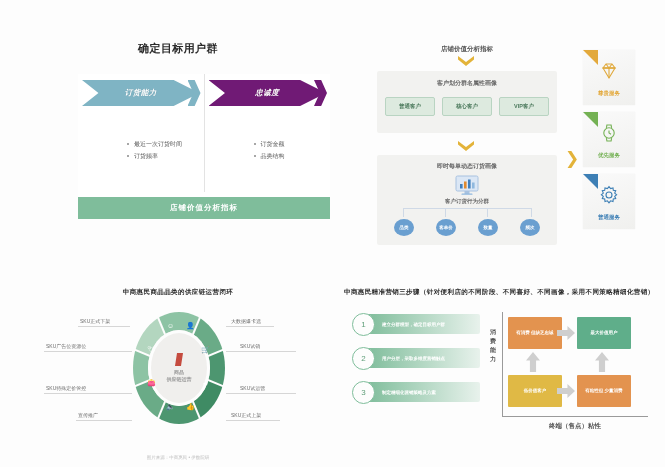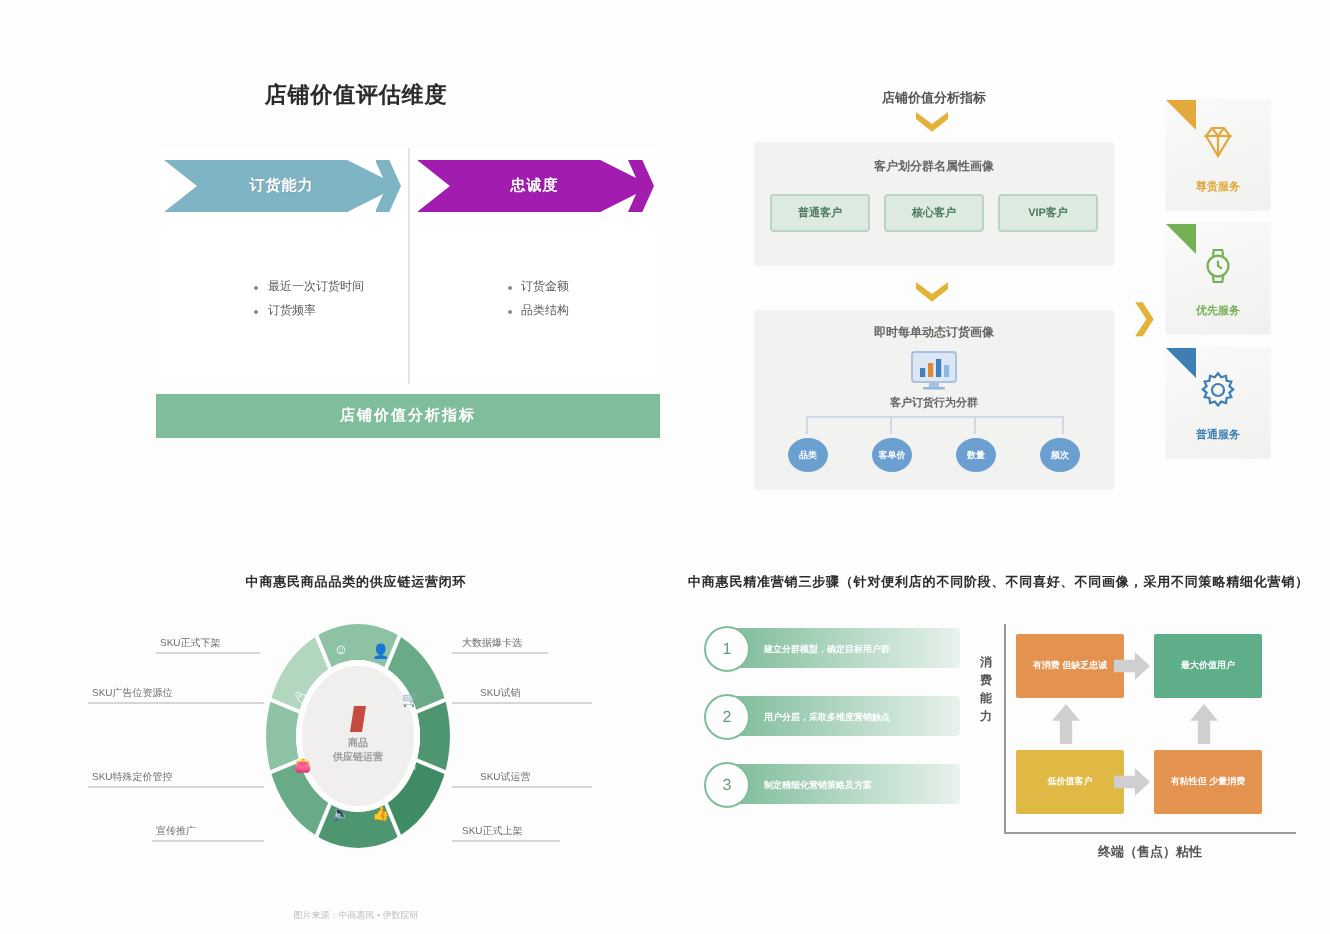--- a/index.html
+++ b/index.html
@@ -25,37 +25,37 @@
   #p1 .ptitle{font-size:11px;width:100%;}
   #p1 .board{
     position:absolute;left:60px;top:32px;width:252px;height:145px;
     background:#ffffff;
   }
   #p1 .cols{position:absolute;left:0;top:0;width:100%;height:118px;display:flex;}
   #p1 .col{flex:1;position:relative;border-right:1px solid #e3e3e3;}
   #p1 .col:last-child{border-right:none;}
   .chev{
     position:absolute;left:4px;top:6px;right:3px;height:26px;
-    display:flex;align-items:flex-start;
+    display:flex;align-items:flex-start;font-style:italic;
   }
   .chev .body{
     position:relative;height:26px;flex:1;
     clip-path:polygon(0 0,78% 0,100% 50%,78% 100%,0 100%,14% 50%);
     display:flex;align-items:center;justify-content:center;
   }
   .chev .body span{
     font-size:7.5px;color:#ffffff;font-weight:bold;letter-spacing:.5px;
     text-shadow:0 0 1px rgba(0,0,0,.18);
   }
   .chev .arw{
     width:13px;height:26px;margin-left:-12px;
     clip-path:polygon(0 0,55% 0,100% 50%,55% 100%,0 100%,45% 50%);
   }
   .c-blue .body,.c-blue .arw{background:#7fb4c4;}
-  .c-green .body,.c-green .arw{background:#a21caf;}
+  .c-green .body,.c-green .arw{background:#701a75;}
   .c-gold .body,.c-gold .arw{background:#dfb149;}
   .bullets{position:absolute;left:8px;top:48px;right:5px;}
   .bullets li{
     list-style:none;font-size:6px;line-height:12px;color:#5a5a5a;
     position:relative;padding-left:8px;white-space:nowrap;
   }
   .bullets li:before{
     content:"";position:absolute;left:1px;top:5px;width:2px;height:2px;
     background:#8a8a8a;border-radius:50%;
   }
@@ -246,21 +246,21 @@
   }
   .u1{left:38px;top:40px;}
   .u2{left:107px;top:40px;}
 </style>
 </head>
 <body>
 
 <div class="page">
 
   <div class="panel" id="p1">
-    <div class="ptitle">店铺价值评估维度</div>
+    <div class="ptitle">确定目标用户群</div>
     <div class="board">
       <div class="cols">
 
         <div class="col">
           <div class="chev c-blue">
             <div class="body">
                 <span>订货能力</span>
               </div>
             <div class="arw"></div>
           </div>

